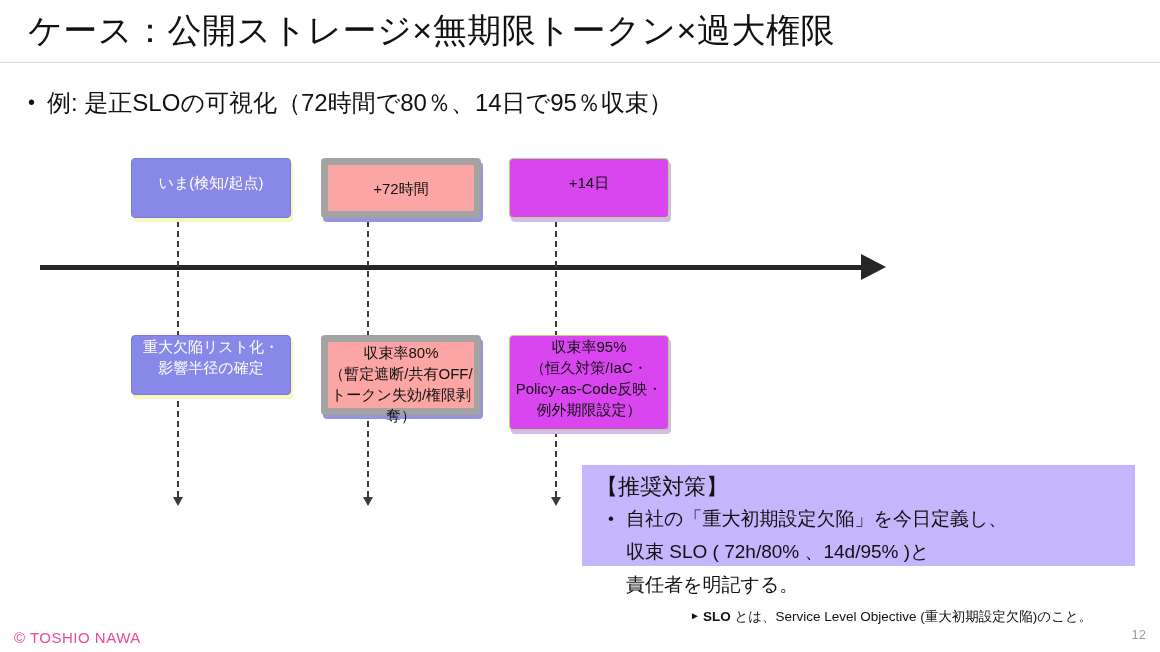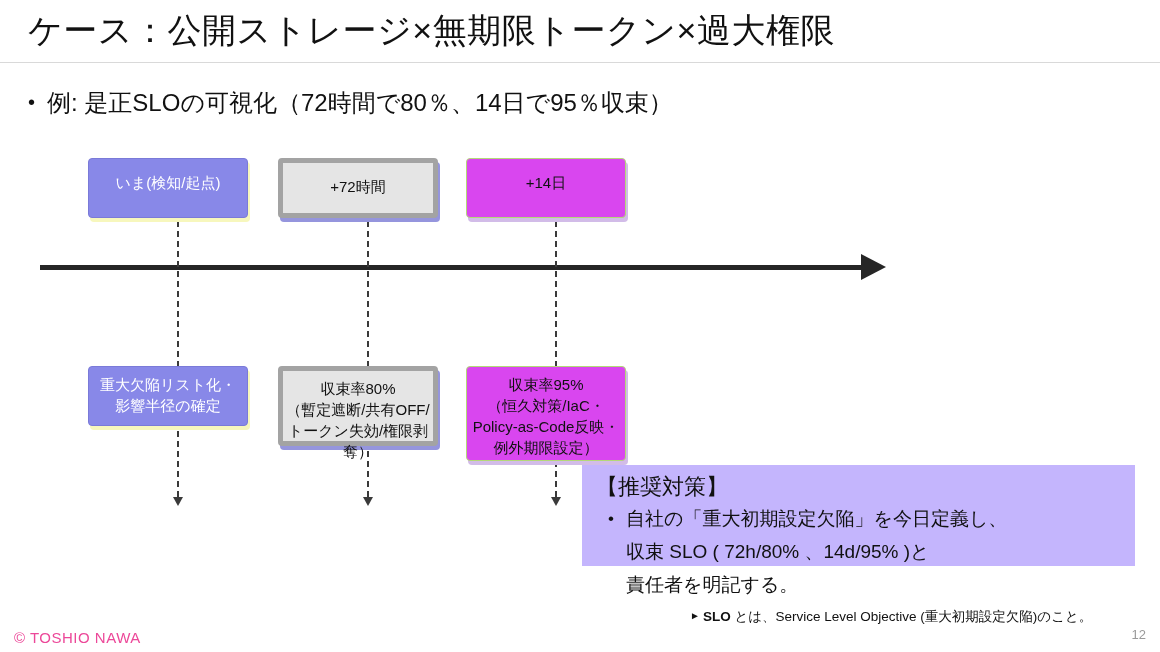--- a/index.html
+++ b/index.html
@@ -47,50 +47,51 @@
     vertical-align: 2px;
   }
 
   
   .box {
     position: absolute;
     width: 160px;
     border-radius: 4px;
     text-align: center;
     z-index: 2;
+    margin-left: 43px;
   }
   .box-label {
     display: block;
     font-size: 15px;
     line-height: 21px;
     white-space: pre-line;
   }
   .box-purple {
     background: #8888e8;
     border: 1px solid #7a7ad8;
     box-shadow: 2px 4px 0 #f7f7bd;
     color: #ffffff;
   }
   .box-yellow {
-    background: #e5e5e5;
-    border: 5px solid #a3a3a3;
+    background: #fca5a5;
+    border: 7px solid #a3a3a3;
     box-shadow: 2px 4px 0 #9595dd;
     color: #111;
   }
   .box-green {
     background: #d946ef;
     border: 1px solid #b4d878;
     box-shadow: 2px 4px 0 #d2bce8;
     color: #111;
   }
   .row-top { top: 158px; height: 60px; padding-top: 13px; }
   .col-1 { left: 88px; }
   .col-2 { left: 278px; }
   .col-3 { left: 466px; }
-  .action-box { top: 366px; padding-top: 7px; }
+  .action-box { top: 335px; }
   .h-60 { height: 60px; }
   .h-80 { height: 80px; }
   .h-95 { height: 95px; }
 
   
   .axis-shaft {
     position: absolute;
     left: 40px; top: 265px;
     width: 823px; height: 5px;
     background: #262626;

